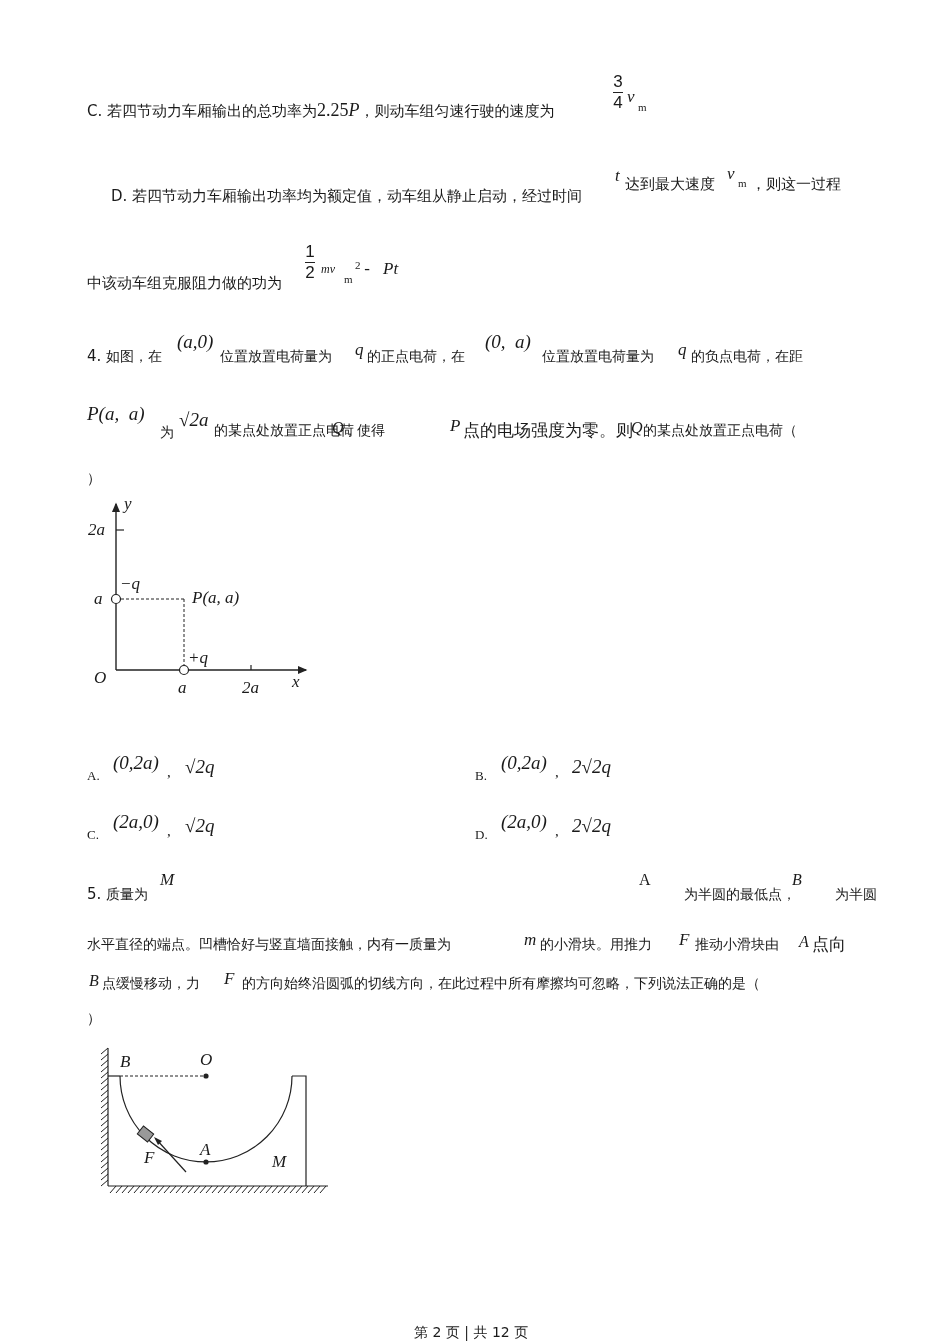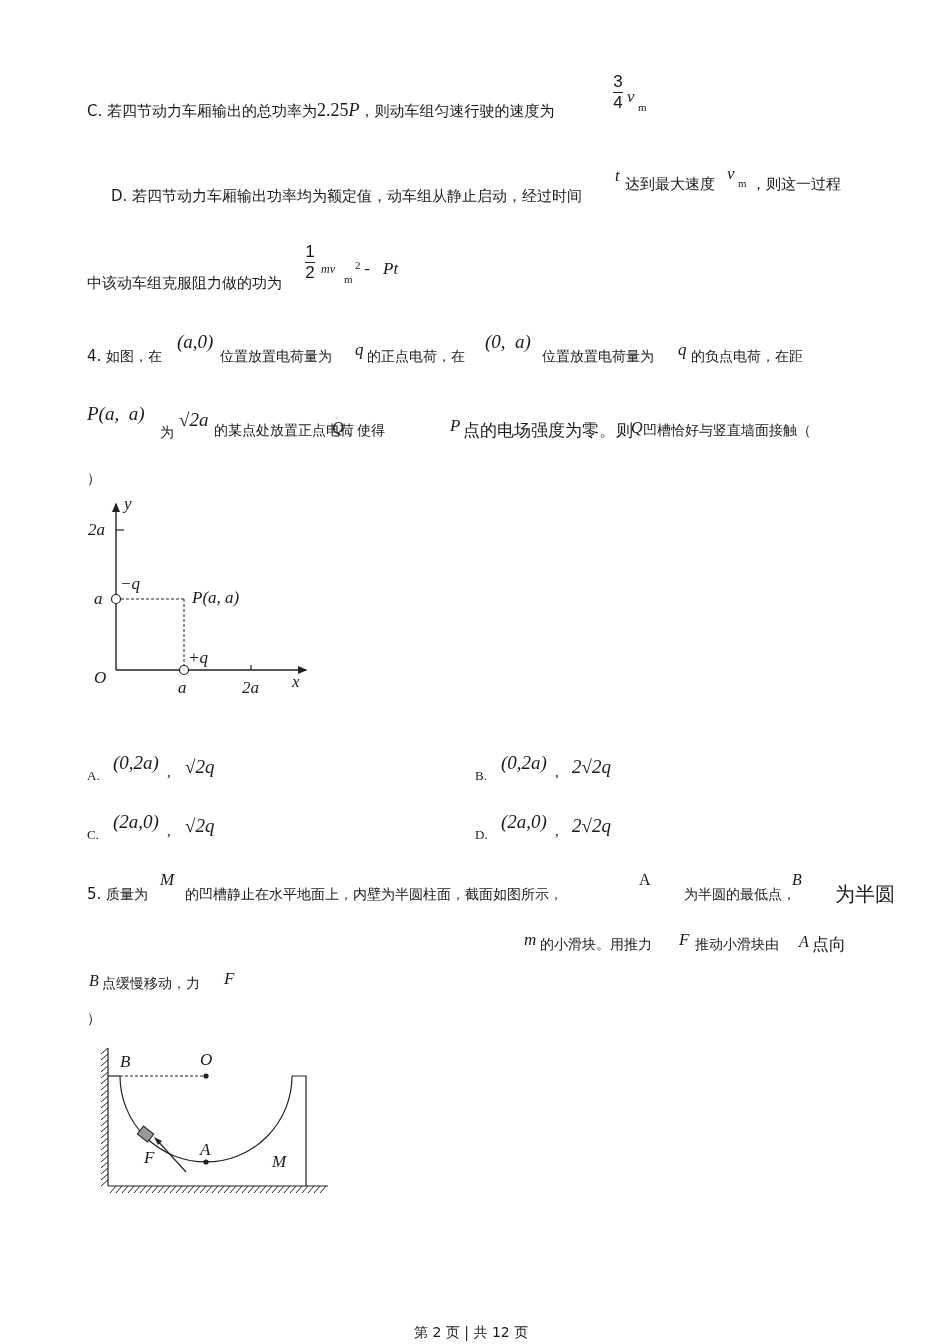--- a/index.html
+++ b/index.html
@@ -79,21 +79,21 @@
 <div class="abs t" style="left:87px;top:404px;width:780px;height:40px;">
   <span class="mi paren" style="position:absolute;left:0;top:0;white-space:pre;">P(a,  a)</span>
   <span class="serif" style="position:absolute;left:73px;top:18px;font-size:14px;">为</span>
   <span class="mi" style="position:absolute;left:92px;top:6px;font-size:19px;">√2a</span>
   <span class="serif" style="position:absolute;left:127px;top:16px;font-size:14px;">的某点处放置正点电荷</span>
   <span class="mi" style="position:absolute;left:245px;top:14px;font-size:16px;">Q</span>
   <span class="serif" style="position:absolute;left:256px;top:16px;font-size:14px;">，使得</span>
   <span class="mi" style="position:absolute;left:363px;top:12px;font-size:17px;">P</span>
   <span class="serif" style="position:absolute;left:376px;top:16px;font-size:17px;">点的电场强度为零。则</span>
   <span class="mi" style="position:absolute;left:544px;top:14px;font-size:16px;">Q</span>
-  <span class="serif" style="position:absolute;left:556px;top:16px;font-size:14px;">凹槽恰好与竖直墙面接触（</span>
+  <span class="serif" style="position:absolute;left:556px;top:16px;font-size:14px;">的某点处放置正点电荷（</span>
 </div>
 <div class="abs serif" style="left:87px;top:470px;font-size:14px;">）</div>
 
 <div class="abs" style="left:82px;top:494px;width:240px;height:210px;">
   <svg width="240" height="210" viewBox="0 0 240 210">
     <defs>
       <marker id="arr" markerWidth="8" markerHeight="8" refX="6" refY="4" orient="auto">
         <path d="M0,1 L7,4 L0,7 Z" fill="#222"></path>
       </marker>
     </defs>
@@ -142,40 +142,41 @@
   <span class="abs mr" style="left:80px;top:12px;font-size:15px;">,</span>
   <span class="abs mi" style="left:97px;top:4px;font-size:19px;">2√2q</span>
 </div>
 
 <div class="abs t" style="left:87px;top:870px;width:780px;height:36px;">
   <span style="position:absolute;left:0;top:14px;">
     <span>5.</span>
     <span class="serif" style="font-size:14px">质量为</span>
   </span>
   <span class="mi" style="position:absolute;left:73px;top:0;font-size:17px;">M</span>
-  <span class="serif" style="position:absolute;left:98px;top:14px;font-size:14px;">的凹槽静止在水平地面上，内壁为半圆柱面，截面如图所示，</span>
   <span class="mr" style="position:absolute;left:552px;top:0;font-size:16px;">A</span>
   <span class="serif" style="position:absolute;left:597px;top:14px;font-size:14px;">为半圆的最低点，</span>
   <span class="mi" style="position:absolute;left:705px;top:0;font-size:16px;">B</span>
-  <span class="serif" style="position:absolute;left:748px;top:14px;font-size:20px;">为半圆</span>
+  <span class="serif" style="position:absolute;left:748px;top:14px;font-size:14px;">为半圆</span>
 </div>
 
 <div class="abs t" style="left:87px;top:930px;width:780px;height:26px;">
+  <span class="serif" style="position:absolute;left:0;top:4px;font-size:14px;">水平直径的端点。凹槽恰好与竖直墙面接触，内有一质量为</span>
   <span class="mi" style="position:absolute;left:437px;top:0;font-size:17px;">m</span>
   <span class="serif" style="position:absolute;left:453px;top:4px;font-size:14px;">的小滑块。用推力</span>
   <span class="mi" style="position:absolute;left:592px;top:0;font-size:17px;">F</span>
   <span class="serif" style="position:absolute;left:608px;top:4px;font-size:14px;">推动小滑块由</span>
   <span class="mi" style="position:absolute;left:712px;top:2px;font-size:16px;">A</span>
   <span class="serif" style="position:absolute;left:725px;top:4px;font-size:17px;">点向</span>
 </div>
 
 <div class="abs t" style="left:87px;top:969px;width:780px;height:26px;">
   <span class="mi" style="position:absolute;left:2px;top:2px;font-size:16px;">B</span>
   <span class="serif" style="position:absolute;left:15px;top:4px;font-size:14px;">点缓慢移动，力</span>
   <span class="mi" style="position:absolute;left:137px;top:0;font-size:17px;">F</span>
+  <span class="serif" style="position:absolute;left:155px;top:4px;font-size:14px;">的方向始终沿圆弧的切线方向，在此过程中所有摩擦均可忽略，下列说法正确的是（</span>
 </div>
 <div class="abs serif" style="left:87px;top:1010px;font-size:14px;">）</div>
 
 <div class="abs" style="left:96px;top:1046px;width:240px;height:155px;">
   <svg width="240" height="155" viewBox="0 0 240 155">
 
     <line x1="12" y1="2" x2="12" y2="140" stroke="#222" stroke-width="1.2"></line>
     <g stroke="#222" stroke-width="1">
       <line x1="5" y1="8" x2="12" y2="2"></line>
         <line x1="5" y1="14" x2="12" y2="8"></line>

